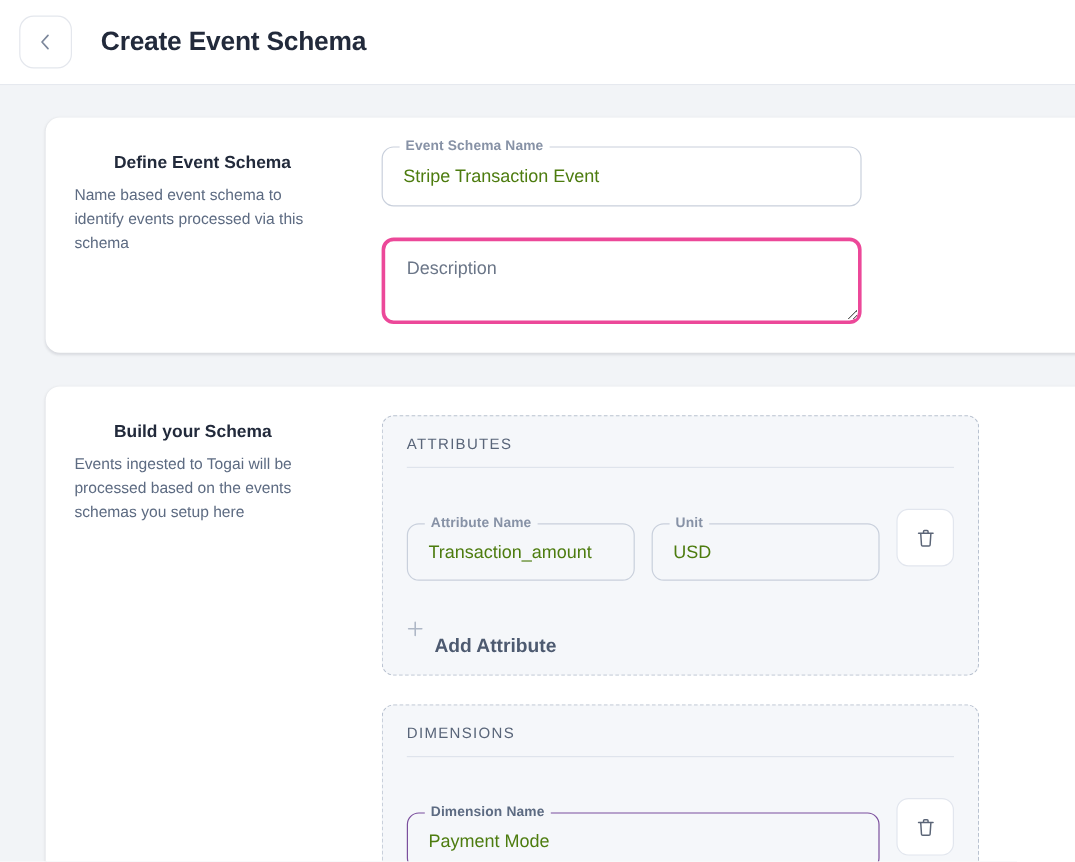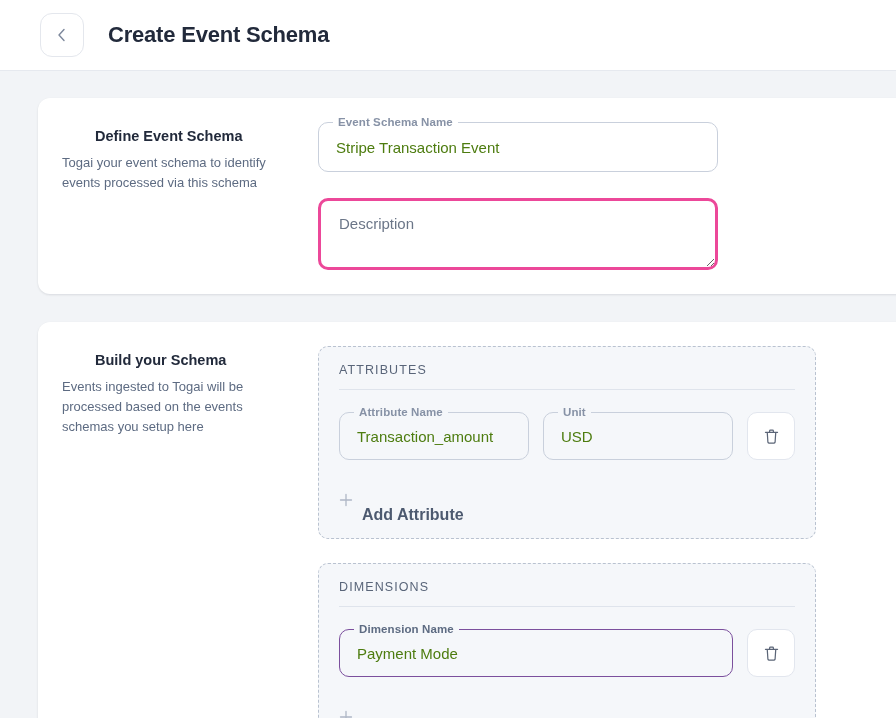--- a/index.html
+++ b/index.html
@@ -16,21 +16,21 @@
     color: #2b3445;
     -webkit-font-smoothing: antialiased;
   }
 
   
   .header {
     height: 71px;
     background: #ffffff;
     display: flex;
     align-items: center;
-    padding-left: 40px;
+    padding-left: 16px;
     border-bottom: 1px solid #e6e9ef;
   }
 
   .back-button {
     width: 44px;
     height: 44px;
     border-radius: 12px;
     border: 1px solid #e4e7ed;
     background: #ffffff;
     display: flex;
@@ -198,20 +198,21 @@
 
   .row {
     display: flex;
     align-items: center;
     gap: 14px;
   }
 
   .panel-field {
     position: relative;
     height: 48px;
+    margin-top: 24px;
   }
   .panel-field .field-legend { background: #f5f7fa; }
   .panel-field .field-outline { border-color: #c9d0dc; }
 
   .panel-field.focused .field-outline {
     border-color: #7b4f9d;
     border-width: 1px;
   }
   .panel-field.focused .field-legend { color: #5d6b82; }
 
@@ -260,21 +261,21 @@
     </svg>
   </div>
   <div class="page-title">Create Event Schema</div>
 </div>
 
 <div class="page-body">
 
   <div class="card">
     <div class="card-aside">
       <div class="card-heading">Define Event Schema</div>
-      <div class="card-sub">Togai your event schema to identify events processed via this schema</div>
+      <div class="card-sub">Name based event schema to identify events processed via this schema</div>
     </div>
 
     <div class="card-main">
 
       <div class="field field-name">
         <div class="field-outline"></div>
         <div class="field-legend">Event Schema Name</div>
         <input class="field-input" type="text" value="Stripe Transaction Event" style="">
       </div>
 

